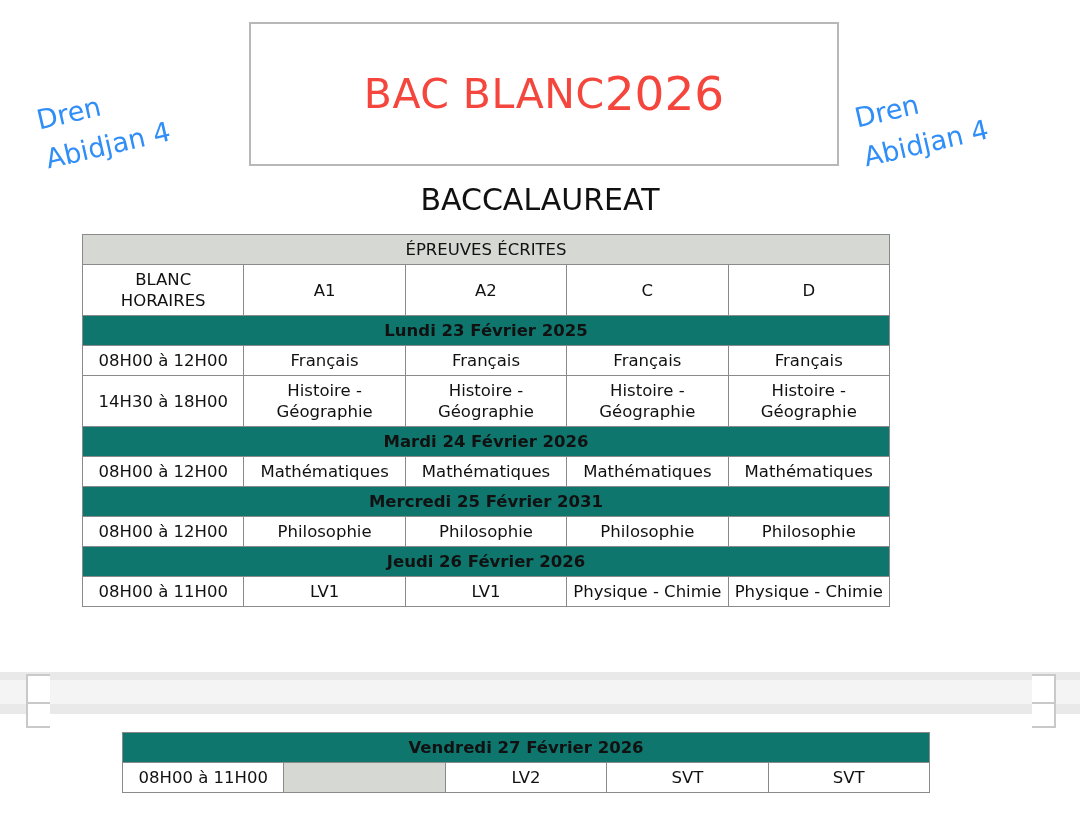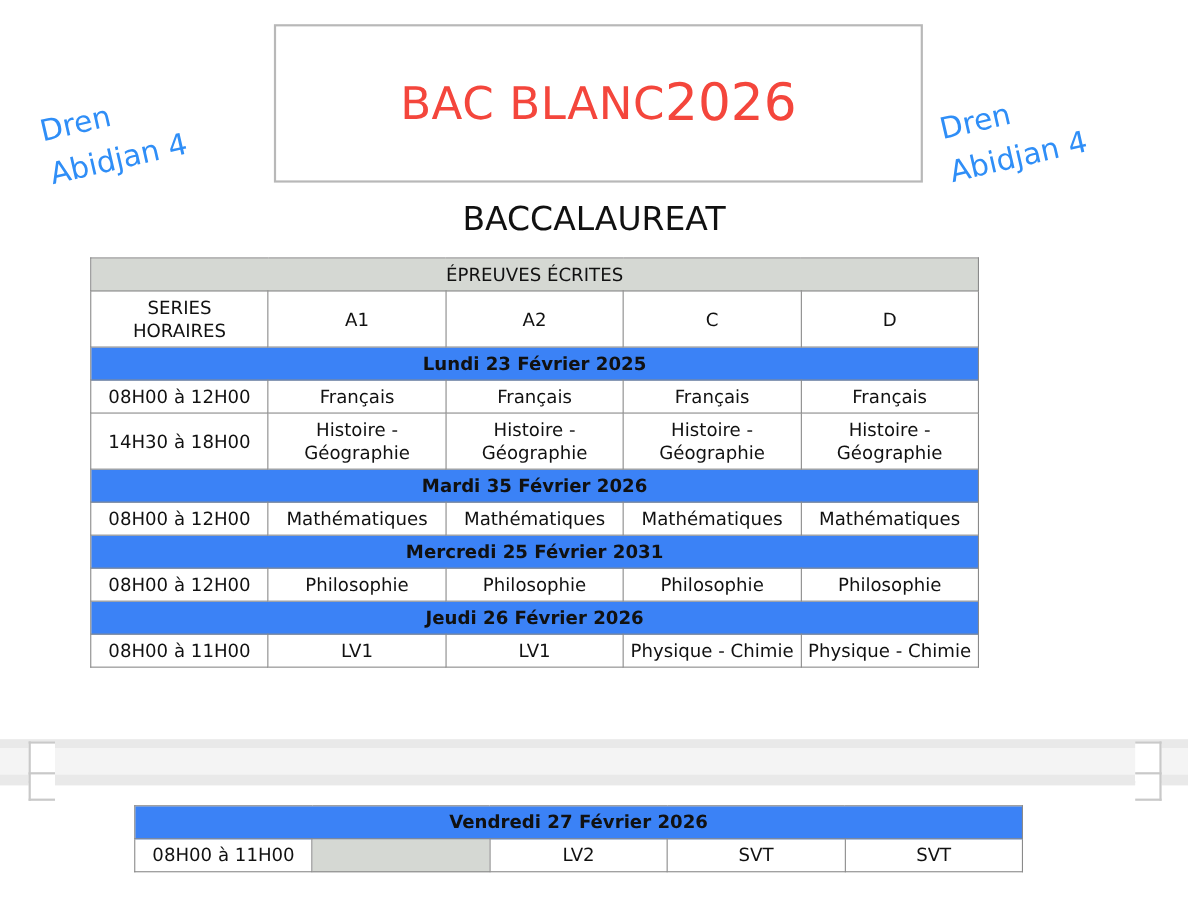--- a/index.html
+++ b/index.html
@@ -101,21 +101,21 @@
   .row-head td {
     background: #ffffff;
     font-size: 17px;
     padding: 6px 3px;
   }
   .row-head td.series-cell {
     text-align: center;
     line-height: 21px;
   }
   .day-row td {
-    background: #3b82f6;
+    background: #0f766e;
     font-weight: bold;
     font-size: 17px;
     padding: 6px 3px;
     color: #111111;
   }
   .hours {
     text-align: left;
     padding-left: 9px;
   }
   .grey-cell { background: #d5d8d3; }
@@ -178,21 +178,21 @@
 <div class="subtitle">BACCALAUREAT</div>
 
 <div class="sheet">
   <table class="schedule">
     <tbody>
       <tr class="row-banner">
         <td colspan="5">ÉPREUVES ÉCRITES</td>
       </tr>
       <tr class="row-head">
         <td class="col-hours series-cell">
-          <div>SERIES</div>
+          <div>BLANC</div>
           <div>HORAIRES</div>
         </td>
         <td class="col-serie">A1</td>
         <td class="col-serie">A2</td>
         <td class="col-serie">C</td>
         <td class="col-serie">D</td>
       </tr>
 
       <tr class="day-row">
         <td colspan="5">Lundi 23 Février 2025</td>
@@ -206,21 +206,21 @@
       </tr>
       <tr>
         <td class="col-hours hours">14H30 à 18H00</td>
         <td>Histoire - Géographie</td>
         <td>Histoire - Géographie</td>
         <td>Histoire - Géographie</td>
         <td>Histoire - Géographie</td>
       </tr>
 
       <tr class="day-row">
-        <td colspan="5">Mardi 35 Février 2026</td>
+        <td colspan="5">Mardi 24 Février 2026</td>
       </tr>
       <tr>
         <td class="col-hours hours">08H00 à 12H00</td>
         <td>Mathématiques</td>
         <td>Mathématiques</td>
         <td>Mathématiques</td>
         <td>Mathématiques</td>
       </tr>
 
       <tr class="day-row">

